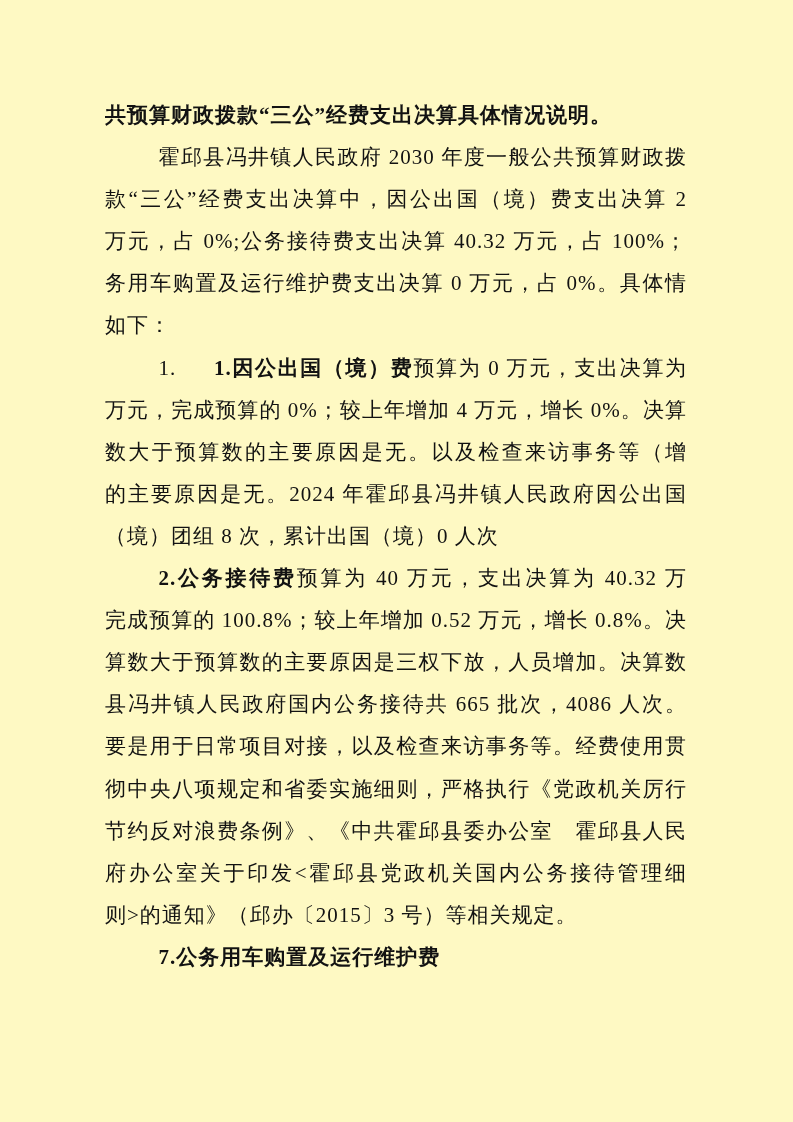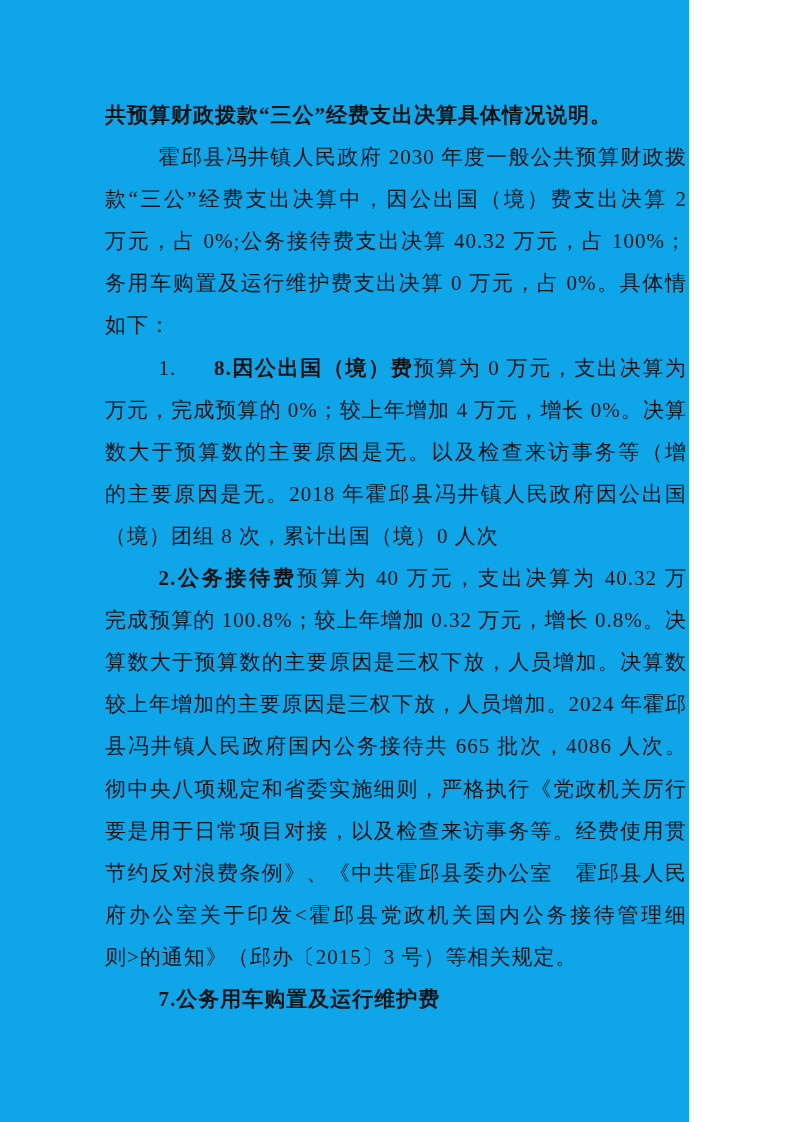--- a/index.html
+++ b/index.html
@@ -7,23 +7,23 @@
     padding: 0;
   }
   body {
     width: 793px;
     height: 1122px;
     background: #ffffff;
     overflow: hidden;
   }
   .page {
     position: relative;
-    width: 689px;
+    width: 793px;
     height: 1122px;
-    background: #0ea5e9;
+    background: #fef9c3;
     color: #121212;
     font-family: "Liberation Serif", "DejaVu Serif", serif;
   }
   .doc-body {
     position: absolute;
     left: 105px;
     top: 94px;
     width: 582px;
   }
   .line {
@@ -58,30 +58,29 @@
 <body>
 
 <div class="page">
   <div class="doc-body">
       <div class="line left"><span class="seg bold">共预算财政拨款“三公”经费支出决算具体情况说明。</span></div>
       <div class="line justify indent"><span class="seg">霍邱县冯井镇人民政府 2030 年度一般公共预算财政拨</span></div>
       <div class="line justify"><span class="seg">款“三公”经费支出决算中，因公出国（境）费支出决算 2</span></div>
       <div class="line justify"><span class="seg">万元，占 0%;公务接待费支出决算 40.32 万元，占 100%；公</span></div>
       <div class="line justify"><span class="seg">务用车购置及运行维护费支出决算 0 万元，占 0%。具体情况</span></div>
       <div class="line left"><span class="seg">如下：</span></div>
-      <div class="line justify indent"><span class="seg gap">1.</span><span class="seg bold">8.因公出国（境）费</span><span class="seg">预算为 0 万元，支出决算为 0</span></div>
+      <div class="line justify indent"><span class="seg gap">1.</span><span class="seg bold">1.因公出国（境）费</span><span class="seg">预算为 0 万元，支出决算为 0</span></div>
       <div class="line justify"><span class="seg">万元，完成预算的 0%；较上年增加 4 万元，增长 0%。决算</span></div>
       <div class="line justify"><span class="seg">数大于预算数的主要原因是无。以及检查来访事务等（增加）</span></div>
-      <div class="line justify"><span class="seg">的主要原因是无。2018 年霍邱县冯井镇人民政府因公出国</span></div>
+      <div class="line justify"><span class="seg">的主要原因是无。2024 年霍邱县冯井镇人民政府因公出国</span></div>
       <div class="line left"><span class="seg">（境）团组 8 次，累计出国（境）0 人次</span></div>
       <div class="line justify indent"><span class="seg bold">2.公务接待费</span><span class="seg">预算为 40 万元，支出决算为 40.32 万元，</span></div>
-      <div class="line justify"><span class="seg">完成预算的 100.8%；较上年增加 0.32 万元，增长 0.8%。决</span></div>
+      <div class="line justify"><span class="seg">完成预算的 100.8%；较上年增加 0.52 万元，增长 0.8%。决</span></div>
       <div class="line justify"><span class="seg">算数大于预算数的主要原因是三权下放，人员增加。决算数</span></div>
-      <div class="line justify"><span class="seg">较上年增加的主要原因是三权下放，人员增加。2024 年霍邱</span></div>
       <div class="line justify"><span class="seg">县冯井镇人民政府国内公务接待共 665 批次，4086 人次。主</span></div>
+      <div class="line justify"><span class="seg">要是用于日常项目对接，以及检查来访事务等。经费使用贯</span></div>
       <div class="line justify"><span class="seg">彻中央八项规定和省委实施细则，严格执行《党政机关厉行</span></div>
-      <div class="line justify"><span class="seg">要是用于日常项目对接，以及检查来访事务等。经费使用贯</span></div>
       <div class="line justify"><span class="seg">节约反对浪费条例》、《中共霍邱县委办公室　霍邱县人民政</span></div>
       <div class="line justify"><span class="seg">府办公室关于印发&lt;霍邱县党政机关国内公务接待管理细</span></div>
       <div class="line left"><span class="seg">则&gt;的通知》（邱办〔2015〕3 号）等相关规定。</span></div>
       <div class="line left indent"><span class="seg bold">7.公务用车购置及运行维护费</span></div>
     </div>
 </div>
 
 </body></html>

